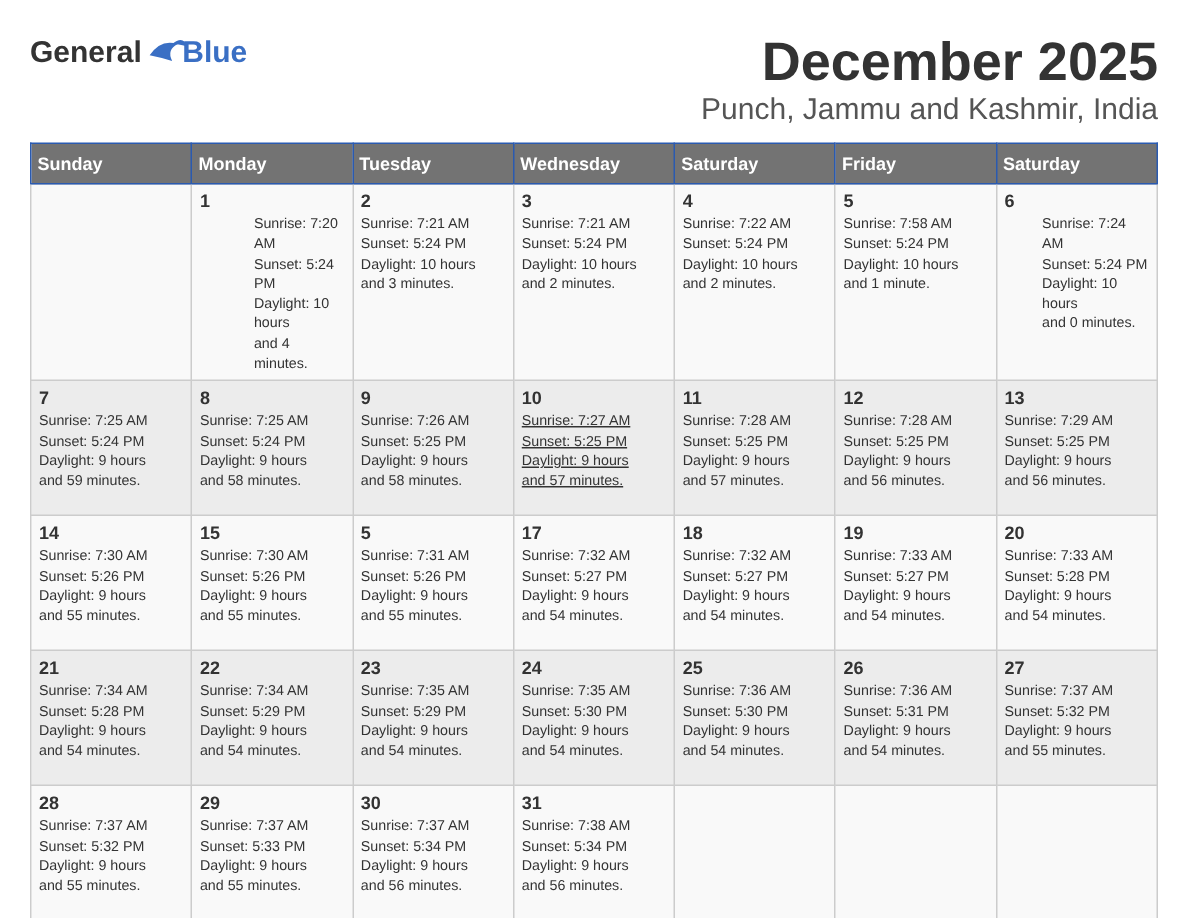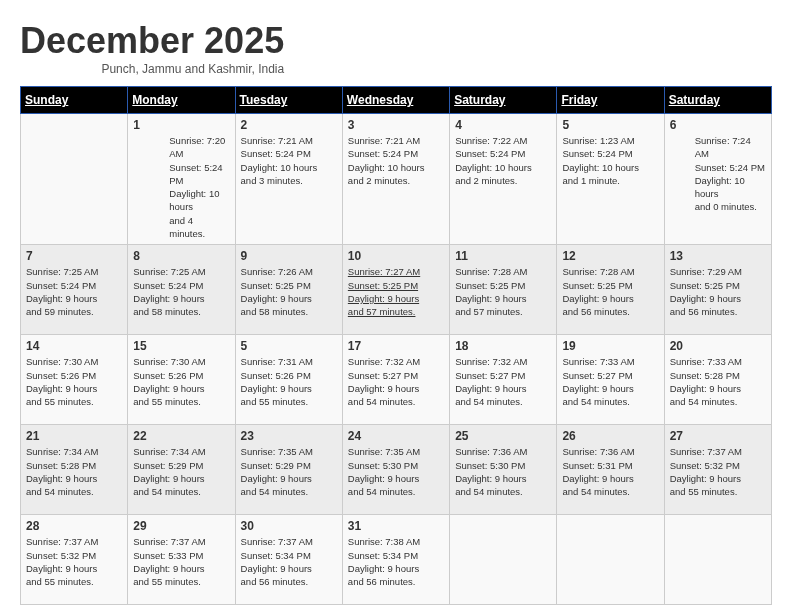--- a/index.html
+++ b/index.html
@@ -27,38 +27,37 @@
     }
     .title-area {
       text-align: right;
     }
     .month-title {
       font-size: 36px;
       font-weight: bold;
       color: #333;
     }
     .location-title {
-      font-size: 12px;
+      font-size: 20px;
       color: #555;
       text-align: right;
     }
     table {
       width: 100%;
       border-collapse: collapse;
       table-layout: fixed;
     }
     thead tr th {
-      background-color: #000000;
+      background-color: #737373;
       color: #fff;
       font-size: 12px;
       font-weight: bold;
       padding: 6px 4px;
       text-align: left;
       border: 1px solid #2a5ab0;
-      text-decoration: underline;
     }
     tbody tr td {
       vertical-align: top;
       border: 1px solid #ccc;
       padding: 4px 5px;
       font-size: 10px;
       color: #333;
       height: 90px;
     }
     tbody tr:nth-child(odd) td {
@@ -76,20 +75,30 @@
     .day-info {
       font-size: 9.5px;
       line-height: 1.4;
       color: #333;
     }
   </style>
 </head>
 <body>
 
 <div class="header-area">
+  <div class="logo">
+    <div style="display:flex; align-items:center;">
+      <span style="font-size:20px; font-weight:bold; color:#333;">General</span>
+      <svg class="logo-icon" viewBox="0 0 40 35" xmlns="http://www.w3.org/2000/svg">
+        <path d="M5 20 Q15 5 30 10 Q20 15 25 25 Q15 22 5 20Z" fill="#3a6fc4"></path>
+        <path d="M25 10 Q35 2 38 12 Q30 10 25 10Z" fill="#3a6fc4"></path>
+      </svg>
+    </div>
+    <span style="font-size:20px; font-weight:bold; color:#3a6fc4; margin-left:-5px;">Blue</span>
+  </div>
   <div class="title-area">
     <div class="month-title">December 2025</div>
     <div class="location-title">Punch, Jammu and Kashmir, India</div>
   </div>
 </div>
 
 <table>
   <thead>
     <tr id="thead-row">
     <th>Sunday</th>
@@ -127,21 +136,21 @@
         </td>
         <td>
           <span class="day-number">4</span>
           <div class="day-info" style="white-space: pre-line;">Sunrise: 7:22 AM
 Sunset: 5:24 PM
 Daylight: 10 hours
 and 2 minutes.</div>
         </td>
         <td>
           <span class="day-number">5</span>
-          <div class="day-info" style="white-space: pre-line;">Sunrise: 1:23 AM
+          <div class="day-info" style="white-space: pre-line;">Sunrise: 7:58 AM
 Sunset: 5:24 PM
 Daylight: 10 hours
 and 1 minute.</div>
         </td>
         <td>
           <span class="day-number">6</span>
           <div class="day-info" style="white-space: pre-line; margin-left: 25px;">Sunrise: 7:24 AM
 Sunset: 5:24 PM
 Daylight: 10 hours
 and 0 minutes.</div>

